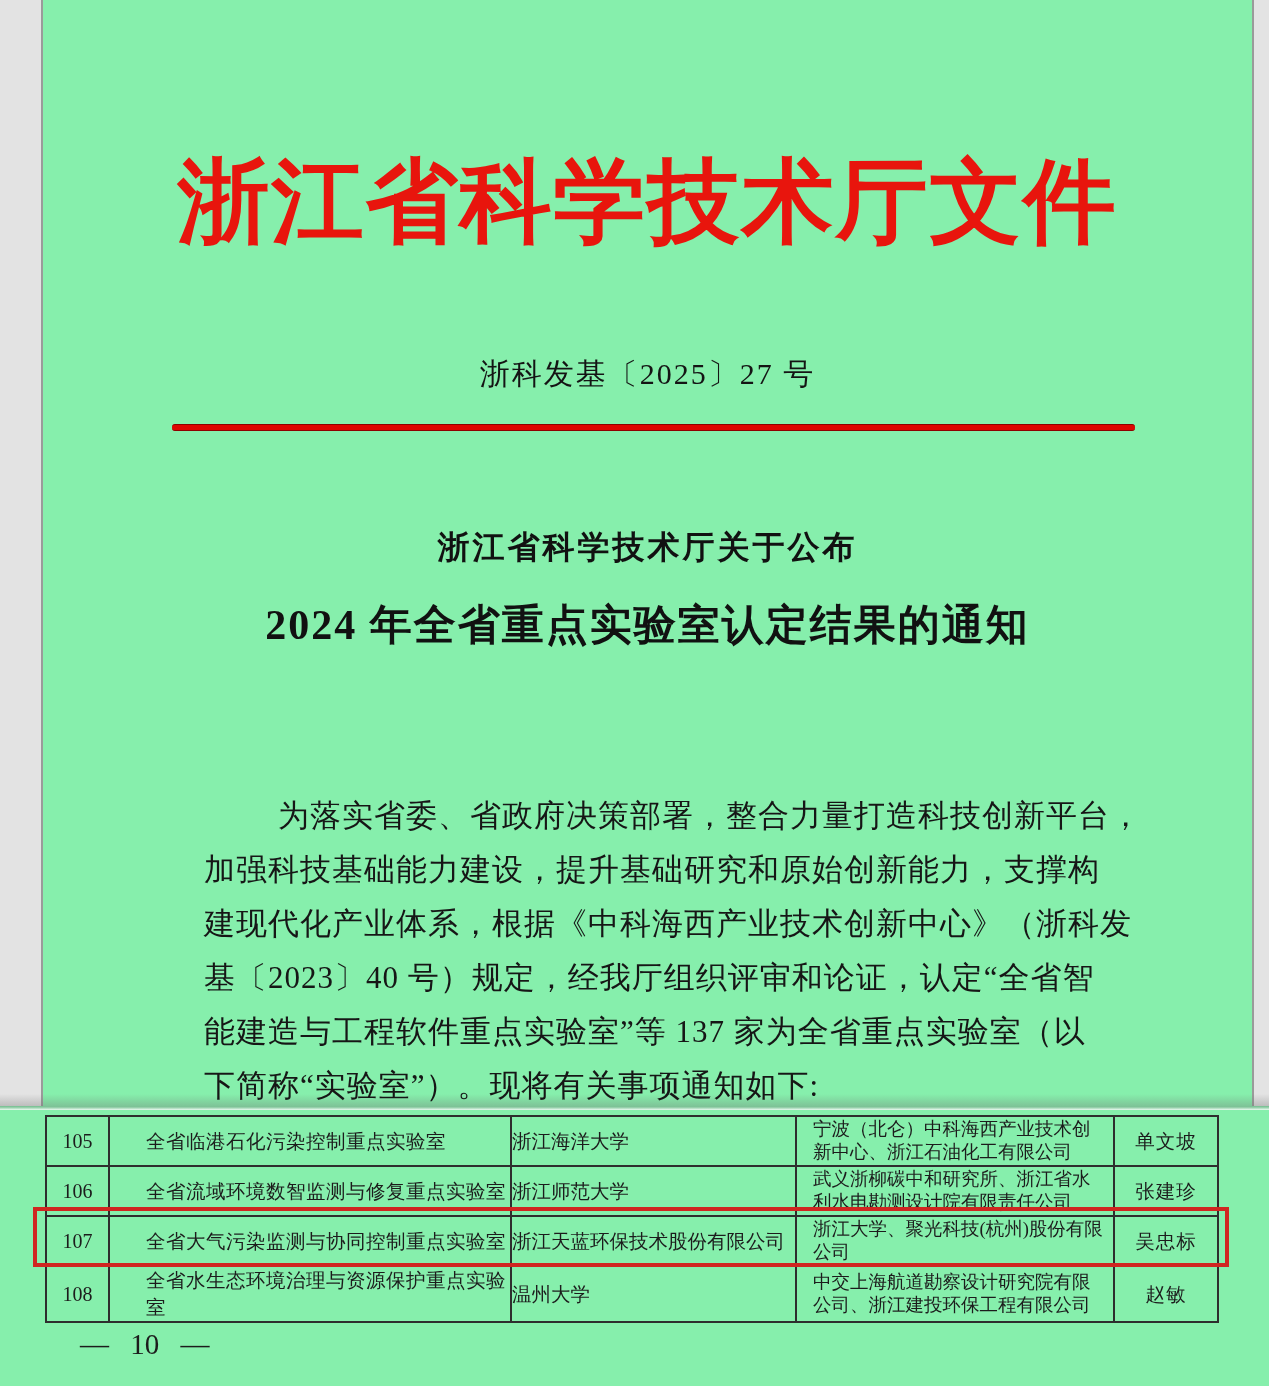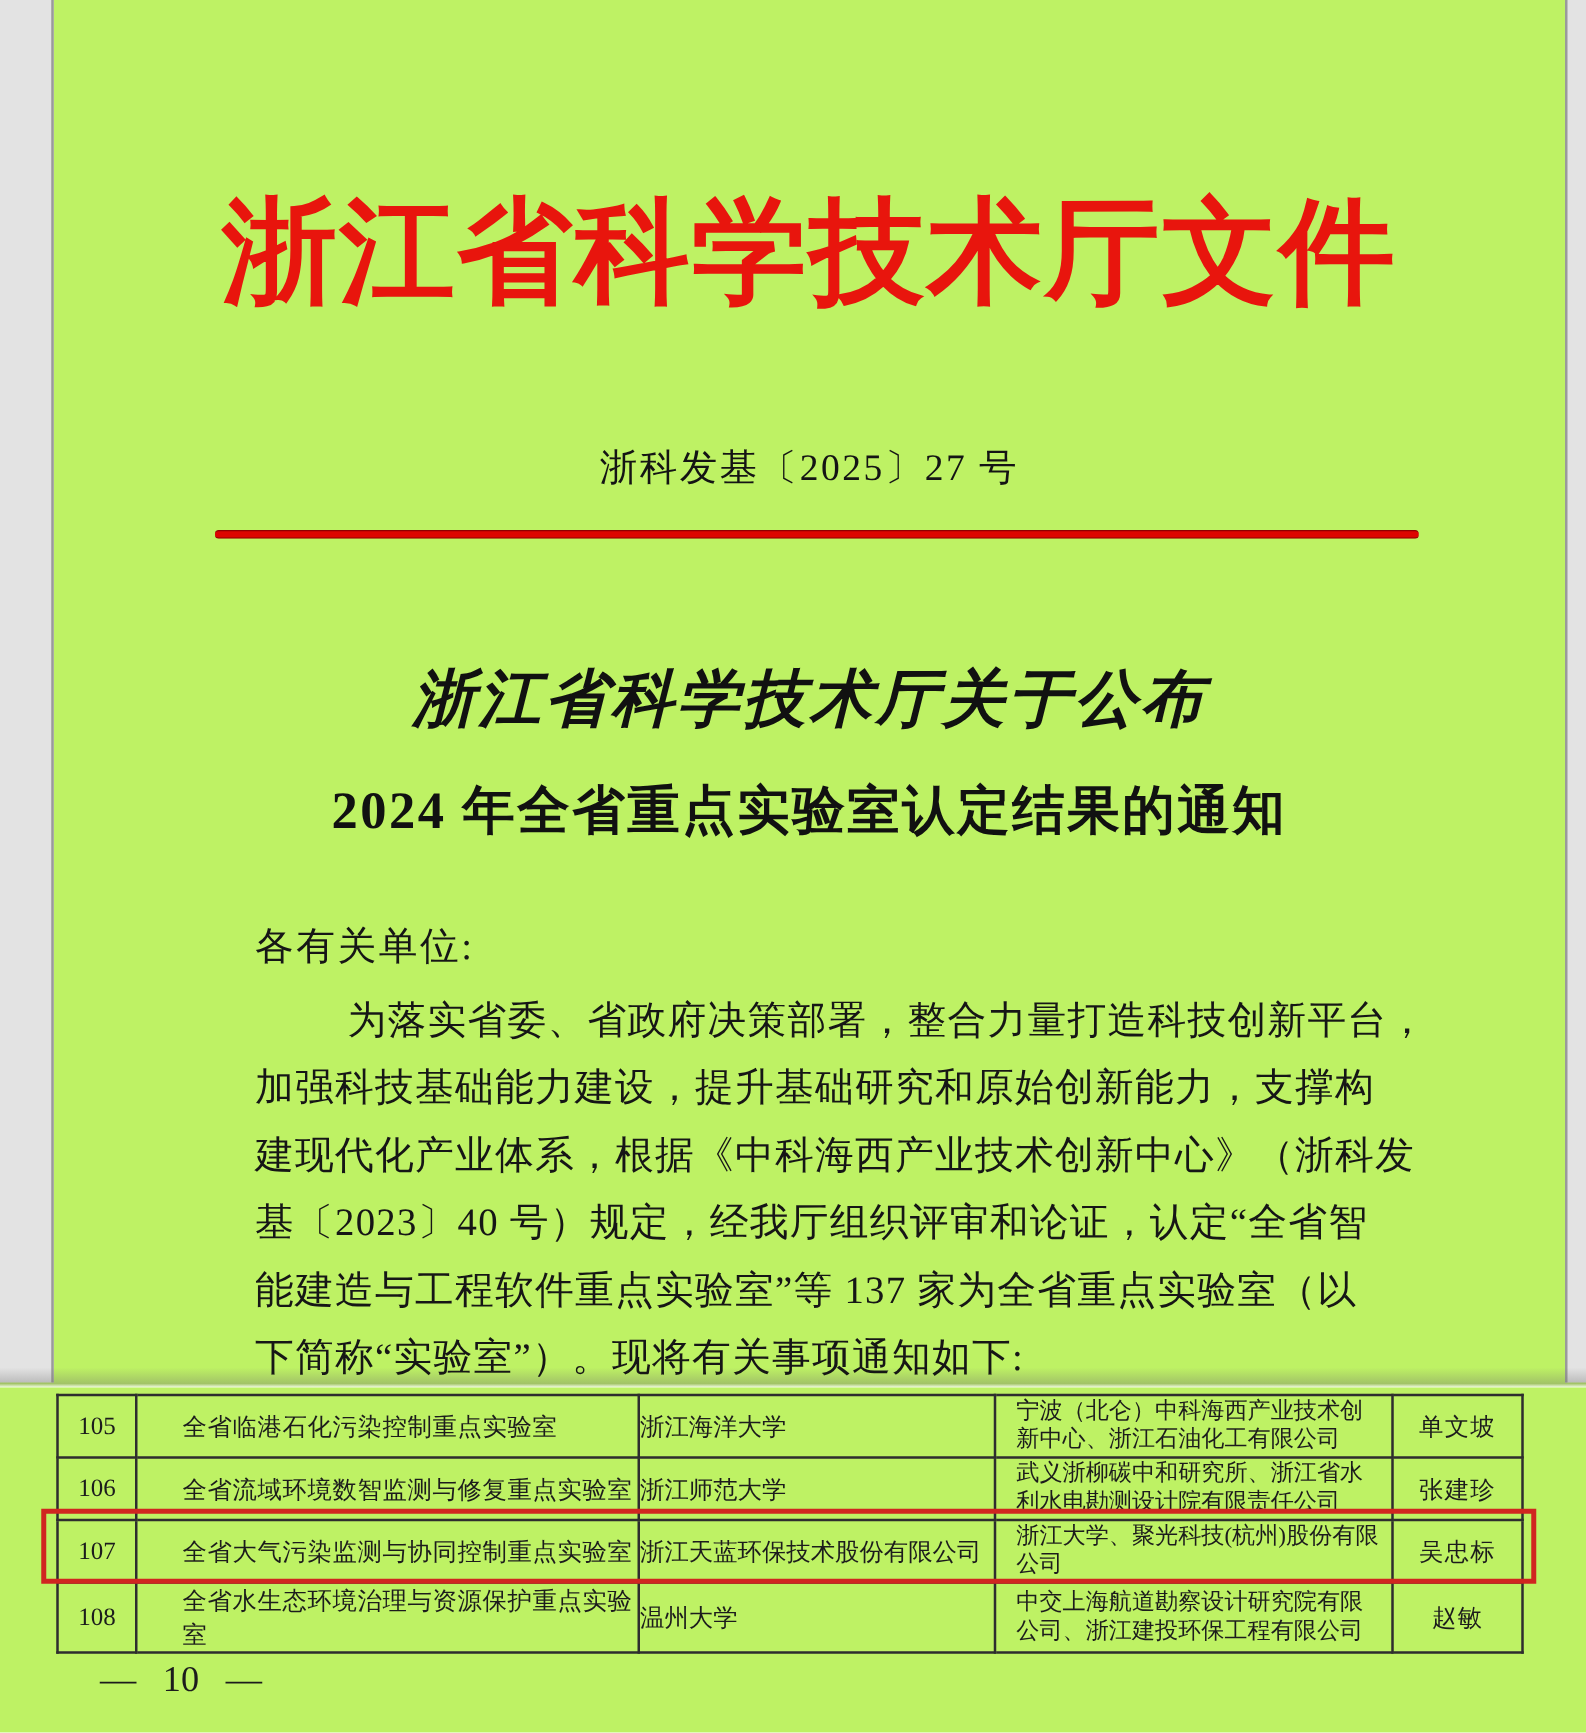--- a/index.html
+++ b/index.html
@@ -1,19 +1,19 @@
 <!DOCTYPE html>
 <html><head>
 <meta charset="utf-8">
 <style>
   * { margin:0; padding:0; box-sizing:border-box; }
   html,body { background:#ffffff; }
   .canvas {
     position:relative; width:1269px; height:1386px;
-    background:#bef264; overflow:hidden;
+    background:#86efac; overflow:hidden;
     font-family:"Liberation Serif","DejaVu Serif",serif;
     color:#1b1b1b;
   }
   
   .strip { position:absolute; top:0; height:1106px; background:#e3e3e3; }
   .strip.left  { left:0;  width:43px; border-right:2px solid #9a9a9a; }
   .strip.right { right:0; width:17px; border-left:2px solid #9a9a9a; }
   .shadow-band {
     position:absolute; left:0; top:1094px; width:1269px; height:16px;
     background:linear-gradient(to bottom, rgba(255,255,255,0), rgba(110,110,110,0.35) 80%, rgba(255,255,255,0.85));
@@ -30,21 +30,21 @@
   }
   .red-rule {
     position:absolute; top:424px; left:172px; width:963px; height:7px;
     background:#dd0500; border-top:1px solid #8e0000; border-bottom:1px solid #8e0000;
     border-radius:3px;
   }
   .notice-title {
     position:absolute; top:526px; left:45px; width:1205px;
     text-align:center; font-weight:bold; color:#111;
   }
-  .notice-title .line1 { font-size:50px; letter-spacing:3px;font-style:italic; }
+  .notice-title .line1 { font-size:32px; letter-spacing:3px; }
   .notice-title .line2 { font-size:42px; letter-spacing:2px; margin-top:27px;text-align:center; }
 
   .salutation {
     position:absolute; top:736px; left:204px;
     font-size:31px; letter-spacing:2px; color:#161616;
   }
   .body-par {
     position:absolute; top:789px; left:204px; width:912px;
     font-size:31px; color:#161616;
   }
@@ -87,21 +87,20 @@
 
   <div class="doc-number">浙科发基〔2025〕27 号</div>
 
   <div class="red-rule"></div>
 
   <div class="notice-title">
     <div class="line1">浙江省科学技术厅关于公布</div>
     <div class="line2">2024 年全省重点实验室认定结果的通知</div>
   </div>
 
-  <div class="salutation">各有关单位:</div>
 
   <div class="body-par">
     <div class="bline indent">为落实省委、省政府决策部署，整合力量打造科技创新平台，</div>
     <div class="bline">加强科技基础能力建设，提升基础研究和原始创新能力，支撑构</div>
     <div class="bline">建现代化产业体系，根据《中科海西产业技术创新中心》（浙科发</div>
     <div class="bline">基〔2023〕40 号）规定，经我厅组织评审和论证，认定“全省智</div>
     <div class="bline">能建造与工程软件重点实验室”等 137 家为全省重点实验室（以</div>
     <div class="bline">下简称“实验室”）。现将有关事项通知如下:</div>
   </div>
 

